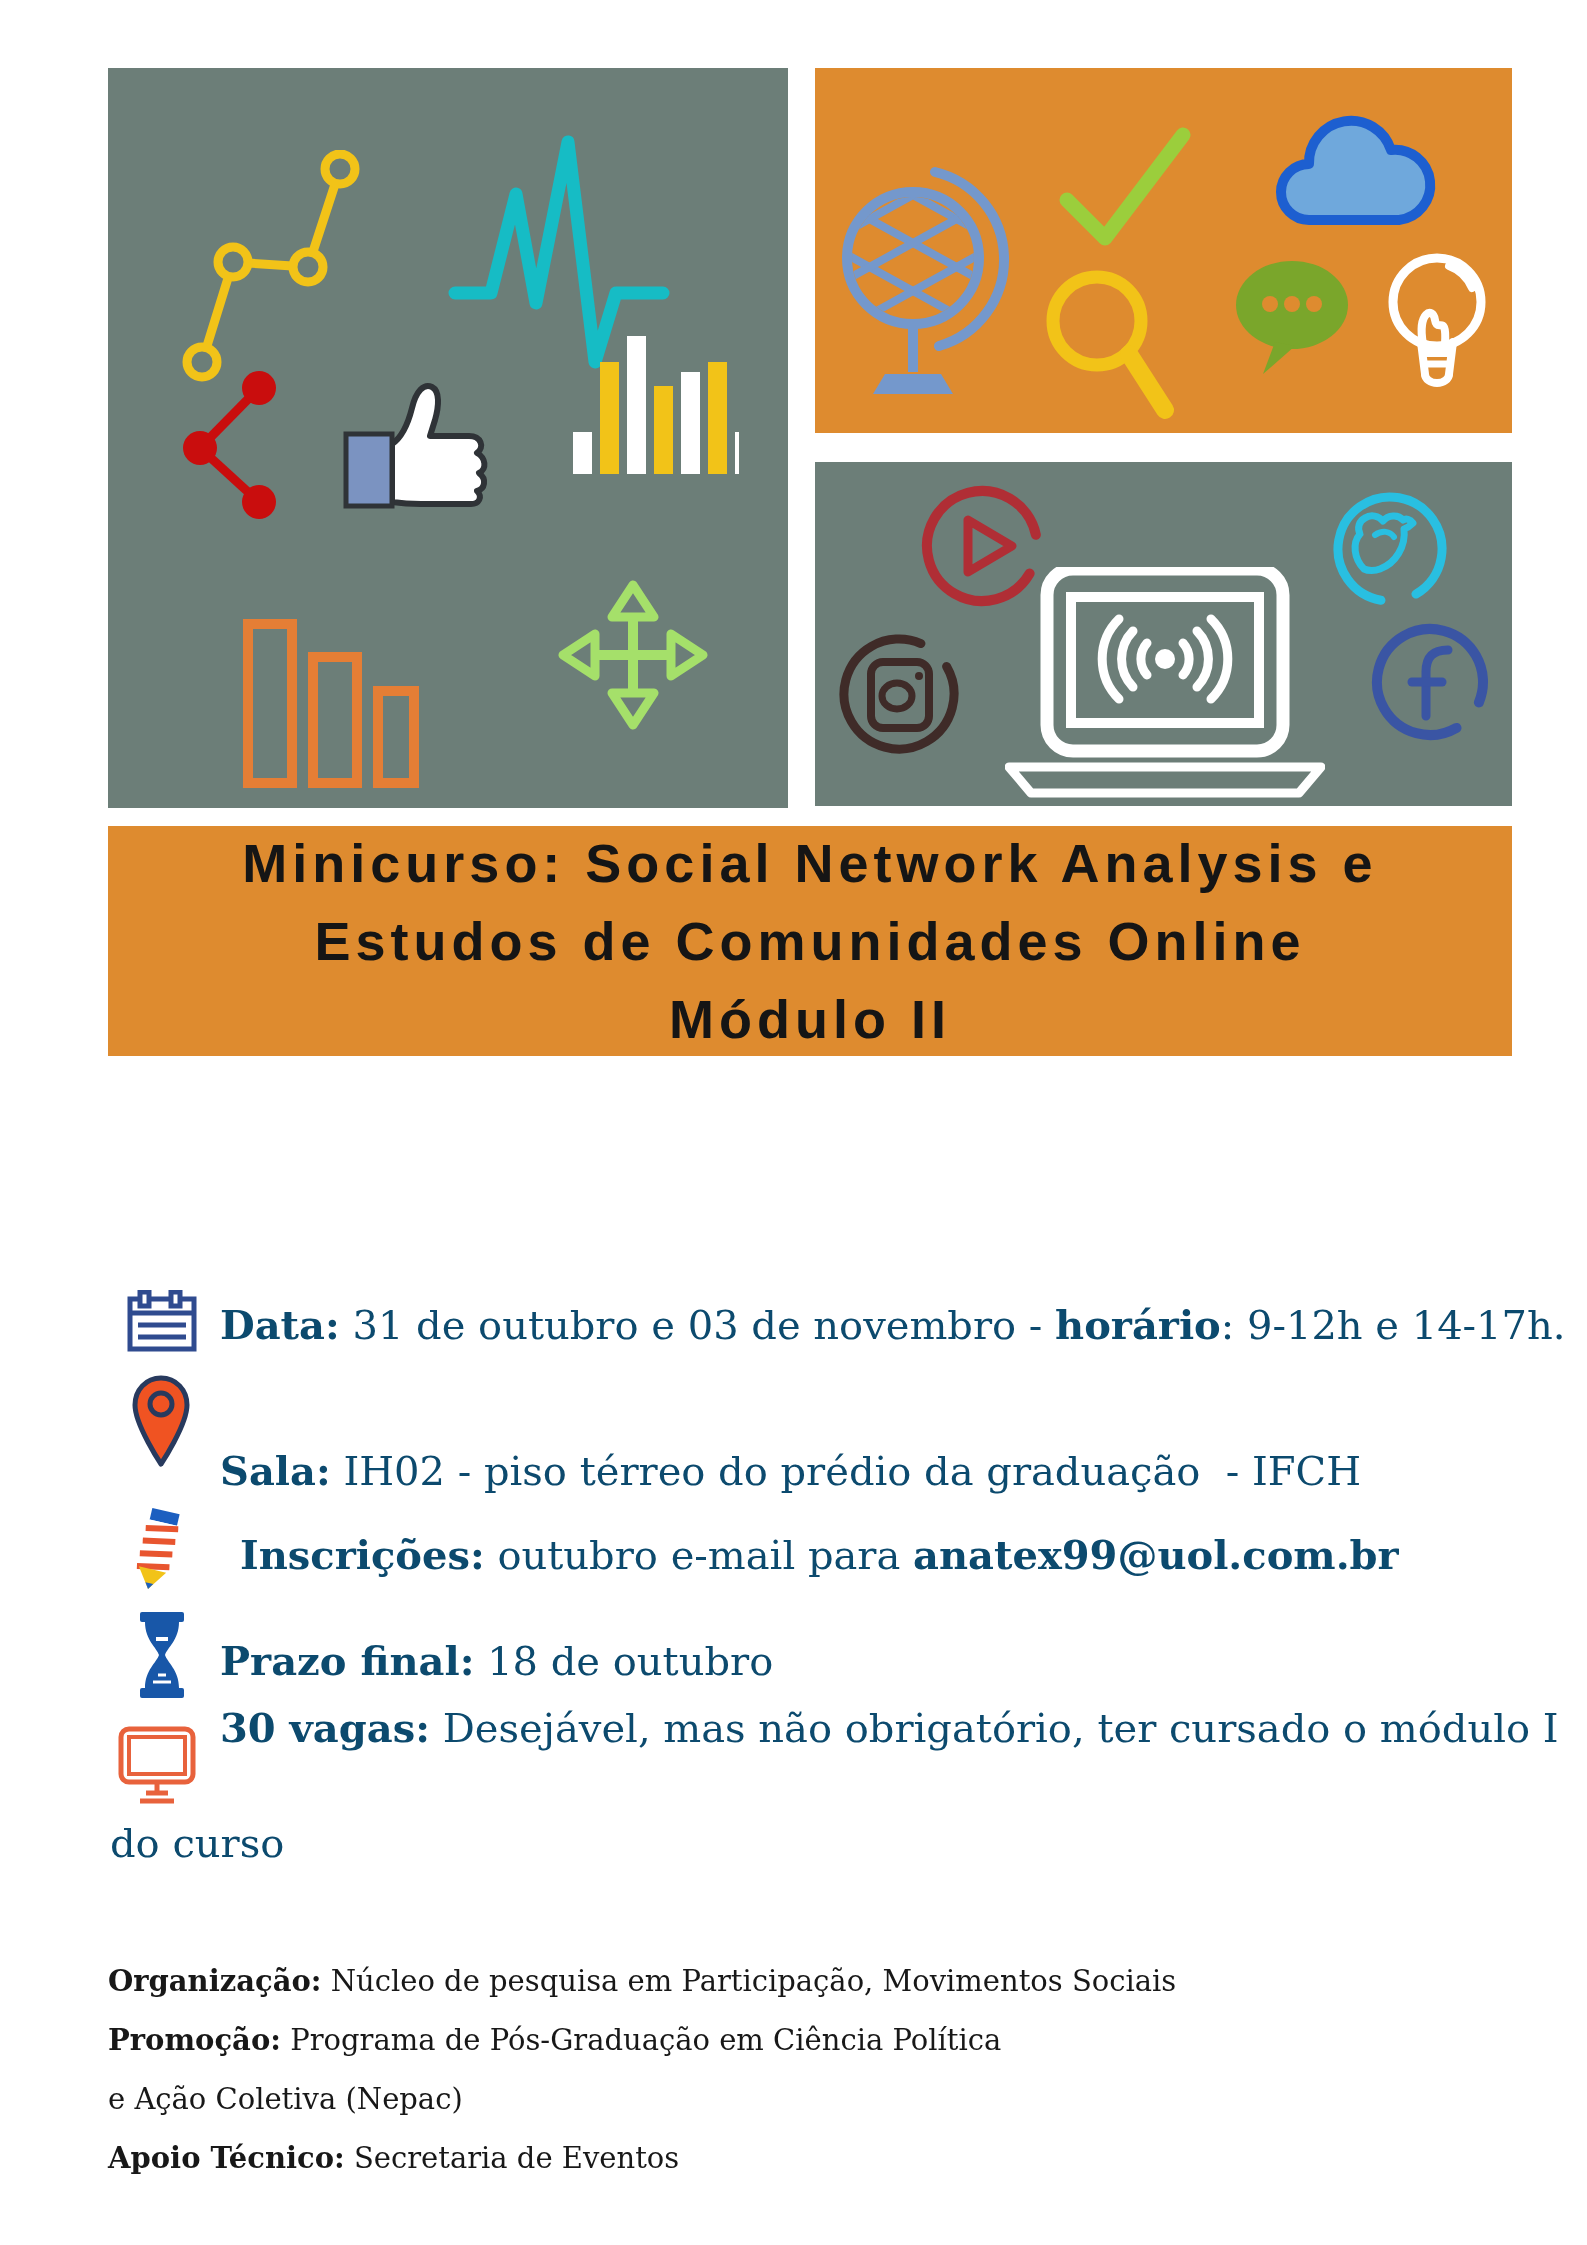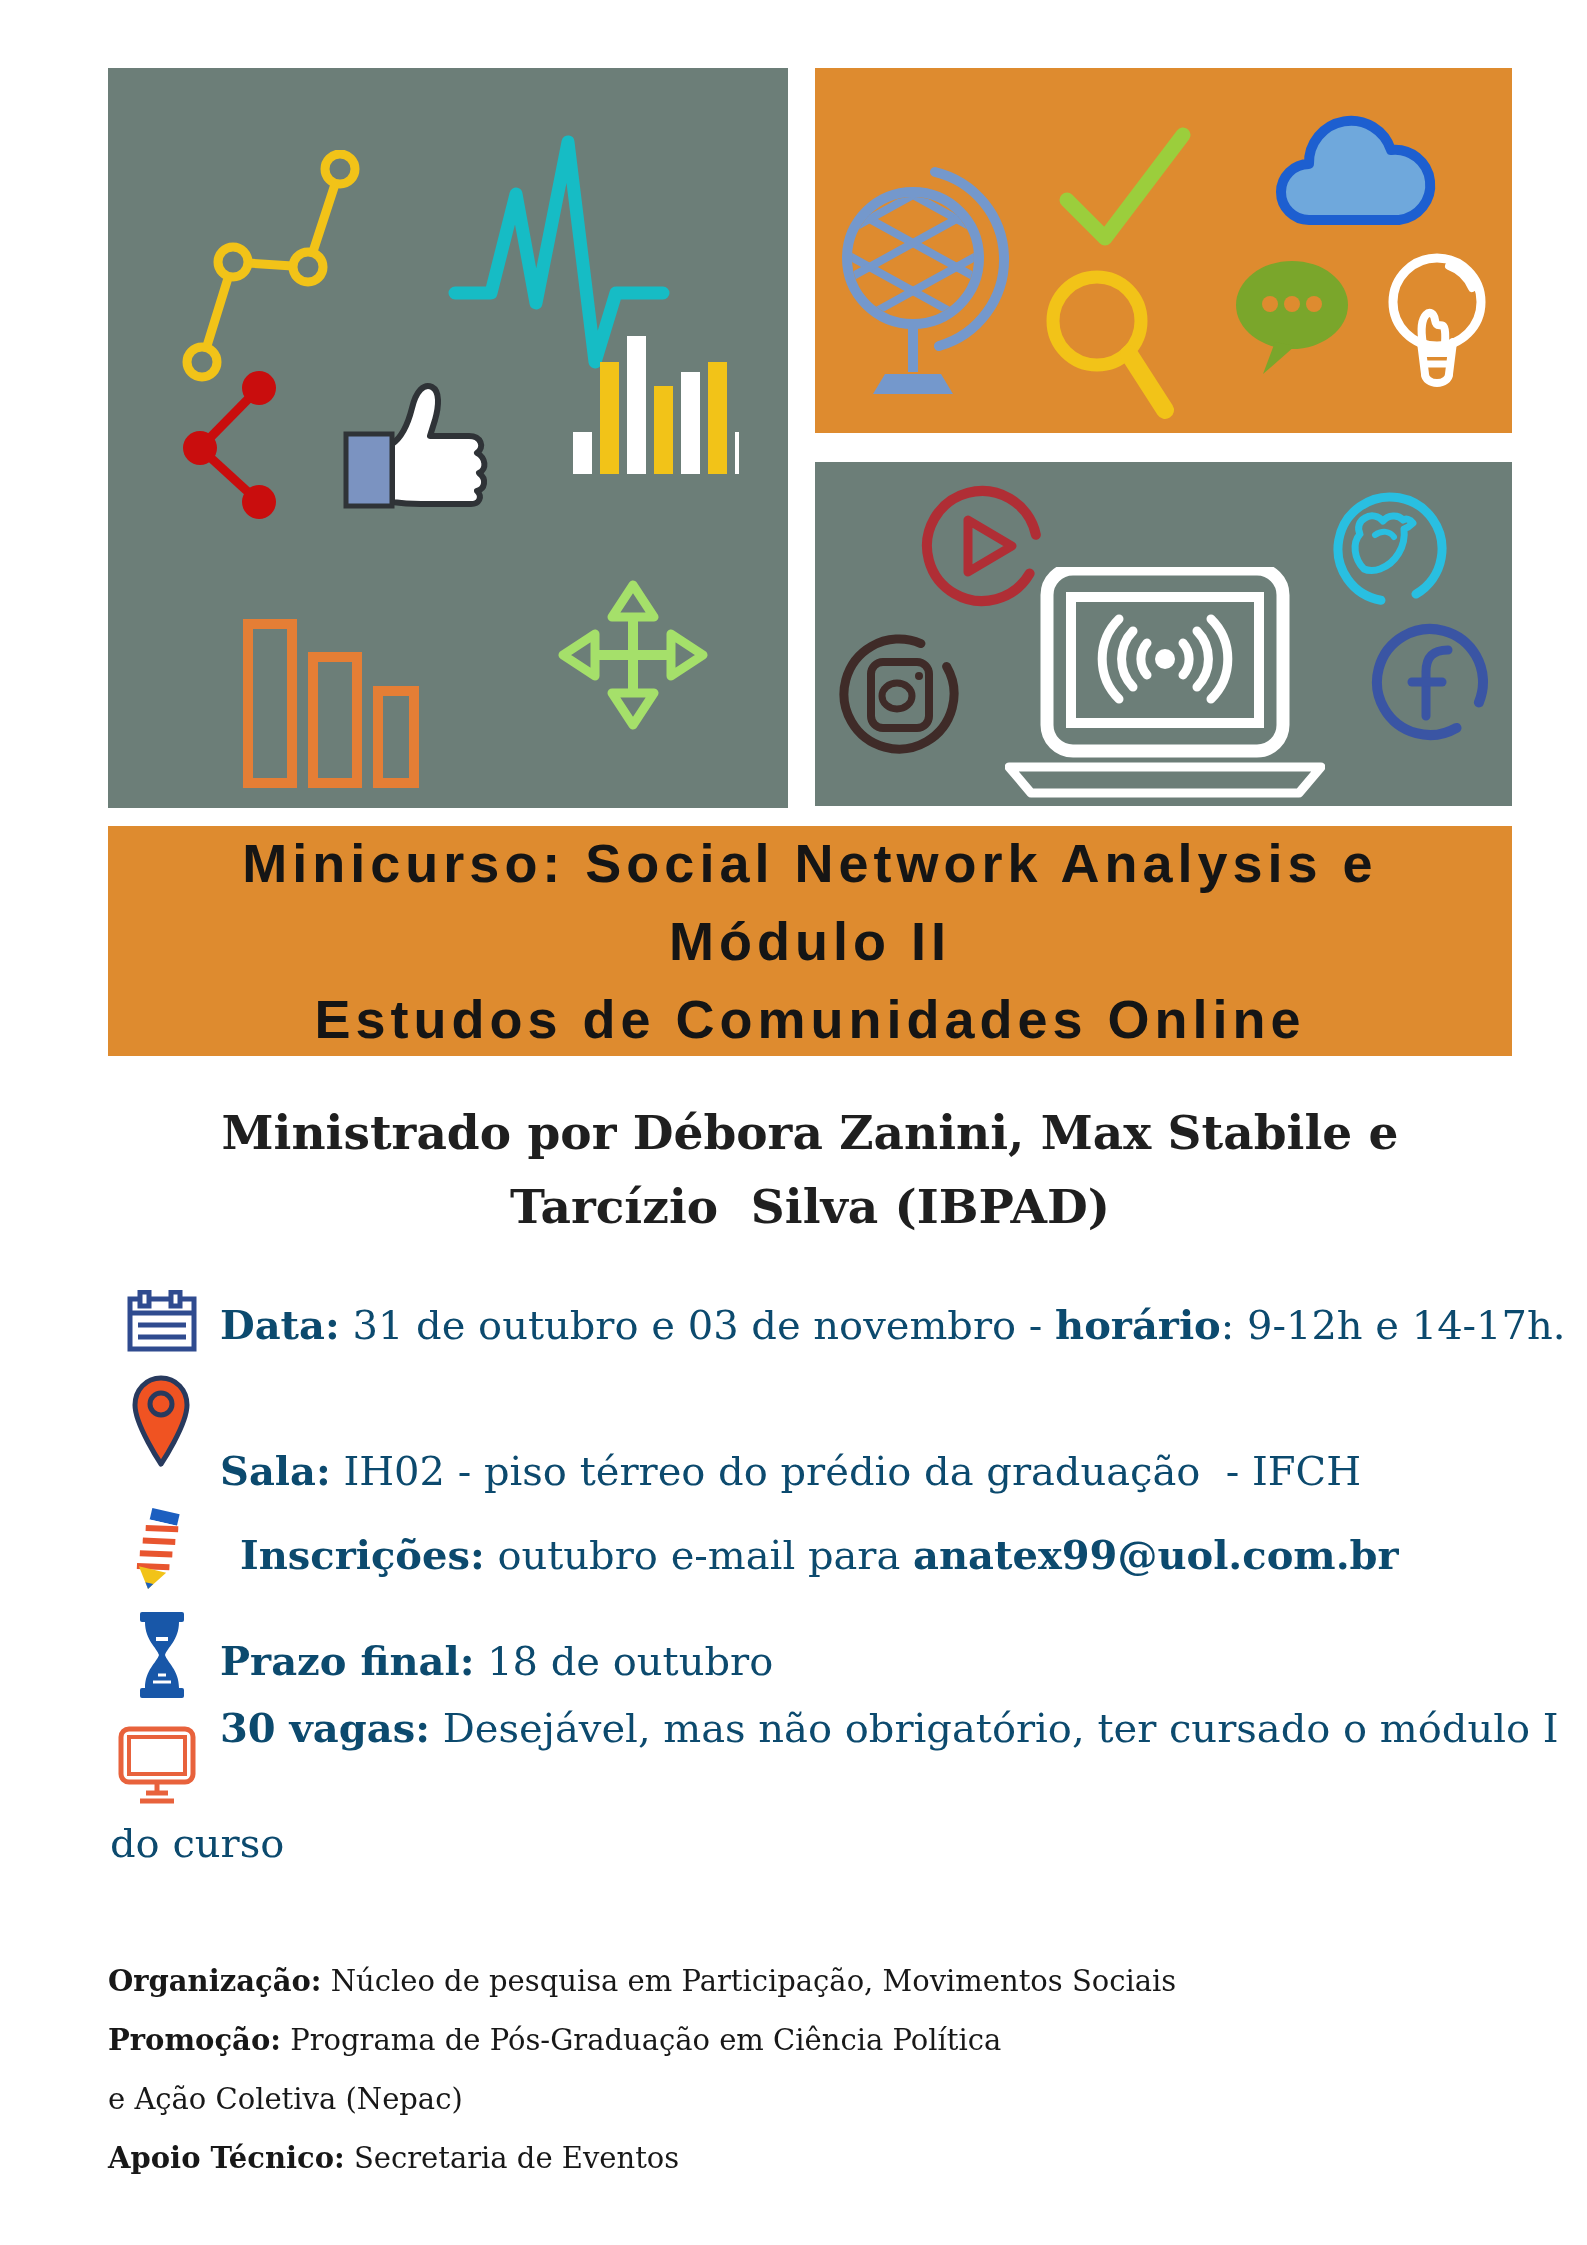--- a/index.html
+++ b/index.html
@@ -177,28 +177,24 @@
     </svg>
     <svg style="left:555px;top:158px" width="120" height="125" viewBox="0 0 120 125">
       <circle cx="60" cy="62" r="53" fill="none" stroke="#3A55A4" stroke-width="10" stroke-dasharray="298 35" transform="rotate(60 60 62)" stroke-linecap="round"></circle>
       <path d="M78,30 C62,30 56,38 56,52 L56,96" fill="none" stroke="#3A55A4" stroke-width="9" stroke-linecap="round"></path>
       <line x1="42" y1="62" x2="72" y2="62" stroke="#3A55A4" stroke-width="9" stroke-linecap="round"></line>
     </svg>
   </div>
 
   <div class="banner">
     <div class="banner-line">Minicurso: Social Network Analysis e</div>
+    <div class="banner-line">Estudos de Comunidades Online</div>
     <div class="banner-line">Módulo II</div>
-    <div class="banner-line">Estudos de Comunidades Online</div>
-  </div>
-
-  <div class="subtitle">
-    <div>Ministrado por Débora Zanini, Max Stabile e</div>
-    <div>Tarcízio  Silva (IBPAD)</div>
-  </div>
+  </div>
+
 
   <svg class="row-icon" style="left:127px;top:1290px" width="70" height="62" viewBox="0 0 70 62">
     <rect x="3" y="9" width="64" height="50" fill="none" stroke="#2F4B8F" stroke-width="5"></rect>
     <line x1="3" y1="23" x2="67" y2="23" stroke="#2F4B8F" stroke-width="5"></line>
     <rect x="13" y="2" width="9" height="14" fill="#ffffff" stroke="#2F4B8F" stroke-width="5"></rect>
     <rect x="44" y="2" width="9" height="14" fill="#ffffff" stroke="#2F4B8F" stroke-width="5"></rect>
     <line x1="11" y1="35" x2="59" y2="35" stroke="#2F4B8F" stroke-width="5"></line>
     <line x1="11" y1="47" x2="59" y2="47" stroke="#2F4B8F" stroke-width="5"></line>
   </svg>
   <div class="row-text" style="left:220px;top:1300px"><span class="b">Data:</span><span> 31 de outubro e 03 de novembro - </span><span class="b">horário</span><span>: 9-12h e 14-17h.</span></div>

